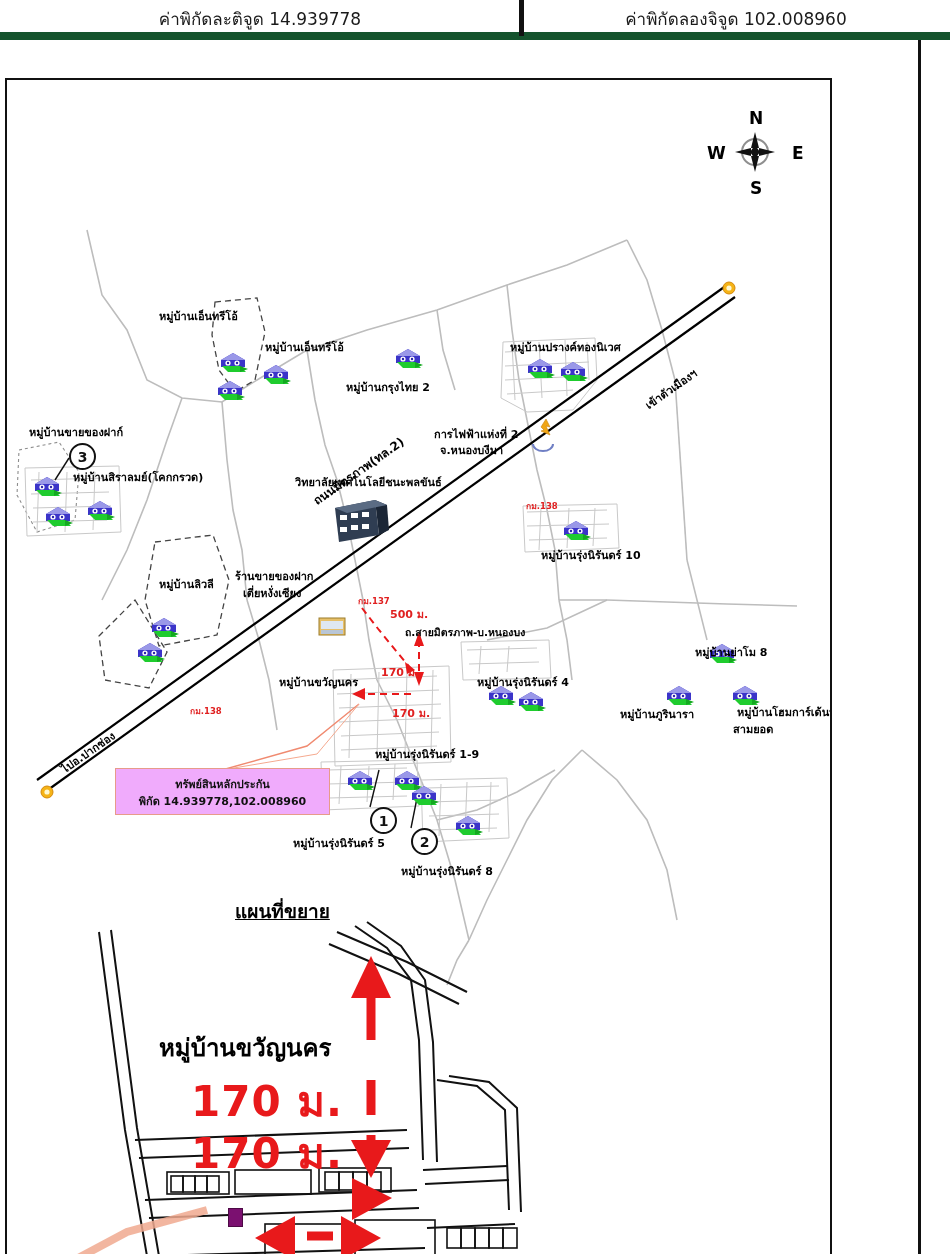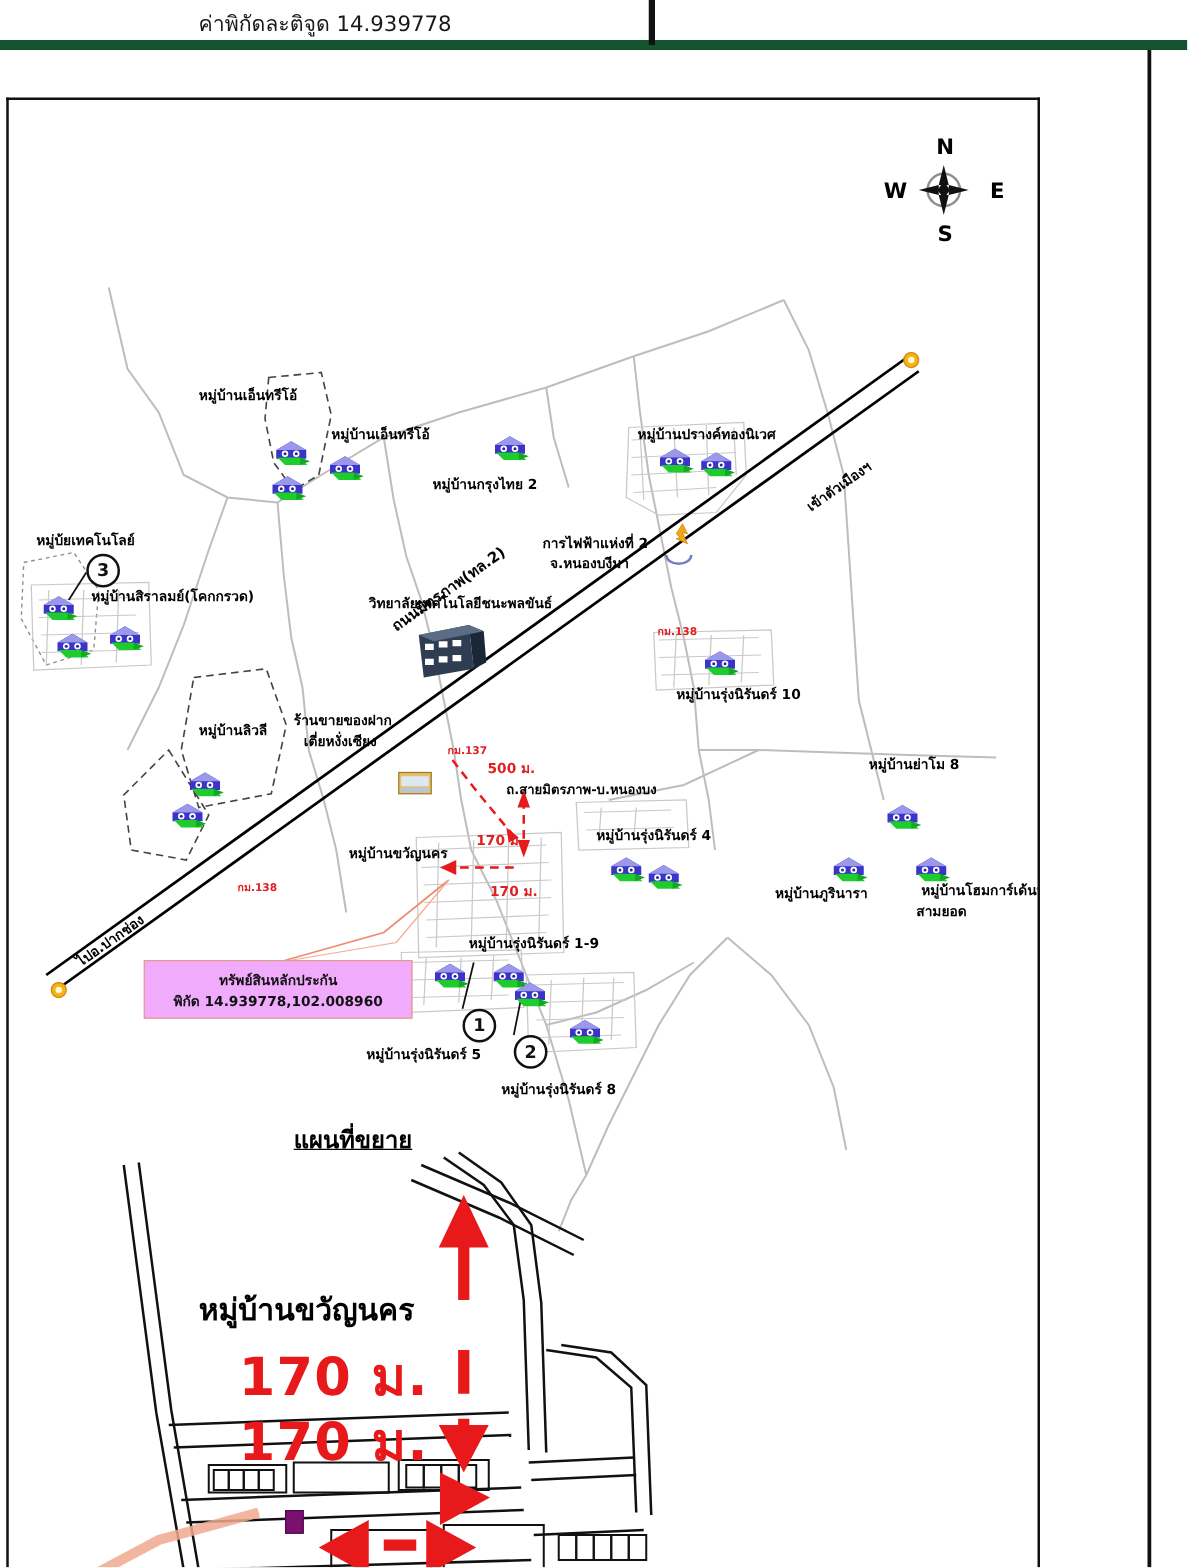--- a/index.html
+++ b/index.html
@@ -134,20 +134,21 @@
   }
 </style>
 </head>
 <body>
 
 <div id="page">
 
   <div class="hdr-band">
     <div class="hdr-cell hdr-left">ค่าพิกัดละติจูด 14.939778</div>
     <div class="hdr-div"></div>
+    <div class="hdr-cell hdr-right">ค่าพิกัดลองจิจูด 102.008960</div>
   </div>
 
   <div class="right-rule"></div>
 
   <div class="map-frame">
 
     <svg class="layer" width="827" height="1176">
       <g stroke="#bdbdbd" stroke-width="1.6" fill="none">
 
         <path d="M80,150 L95,215 L120,250 L140,300 L175,318 L215,322 L250,300 L300,270 L360,250 L430,230 L500,205 L560,185 L620,160"></path>
@@ -329,27 +330,27 @@
         <polygon points="68,44 52,40 52,48" fill="#111"></polygon>
         <polygon points="48,37 53,44 48,51 43,44" fill="#111"></polygon>
       </svg>
     </div>
 
     <div>
       <div class="mlab" style="left:152px;top:230px">หมู่บ้านเอ็นทรีโอ้</div>
       <div class="mlab" style="left:258px;top:261px">หมู่บ้านเอ็นทรีโอ้</div>
       <div class="mlab" style="left:339px;top:301px">หมู่บ้านกรุงไทย 2</div>
       <div class="mlab" style="left:503px;top:261px">หมู่บ้านปรางค์ทองนิเวศ</div>
-      <div class="mlab" style="left:22px;top:346px">หมู่บ้ยเทคโนโลย์</div>
+      <div class="mlab" style="left:22px;top:346px">หมู่บ้านขายของฝาก์</div>
       <div class="mlab" style="left:66px;top:391px">หมู่บ้านสิราลมย์(โคกกรวด)</div>
       <div class="mlab" style="left:152px;top:498px">หมู่บ้านลิวลี</div>
       <div class="mlab" style="left:534px;top:469px">หมู่บ้านรุ่งนิรันดร์ 10</div>
       <div class="mlab" style="left:272px;top:596px">หมู่บ้านขวัญนคร</div>
-      <div class="mlab" style="left:470px;top:582px">หมู่บ้านรุ่งนิรันดร์ 4</div>
-      <div class="mlab" style="left:688px;top:525px">หมู่บ้านย่าโม 8</div>
+      <div class="mlab" style="left:470px;top:596px">หมู่บ้านรุ่งนิรันดร์ 4</div>
+      <div class="mlab" style="left:688px;top:566px">หมู่บ้านย่าโม 8</div>
       <div class="mlab" style="left:613px;top:628px">หมู่บ้านภูรินารา</div>
       <div class="mlab" style="left:730px;top:626px">หมู่บ้านโฮมการ์เด้นท์</div>
       <div class="mlab" style="left:726px;top:643px">สามยอด</div>
       <div class="mlab" style="left:368px;top:668px">หมู่บ้านรุ่งนิรันดร์ 1-9</div>
       <div class="mlab" style="left:286px;top:757px">หมู่บ้านรุ่งนิรันดร์ 5</div>
       <div class="mlab" style="left:394px;top:785px">หมู่บ้านรุ่งนิรันดร์ 8</div>
     </div>
 
     <div>
       <div class="mlab" style="left:427px;top:348px">การไฟฟ้าแห่งที่ 2</div>

